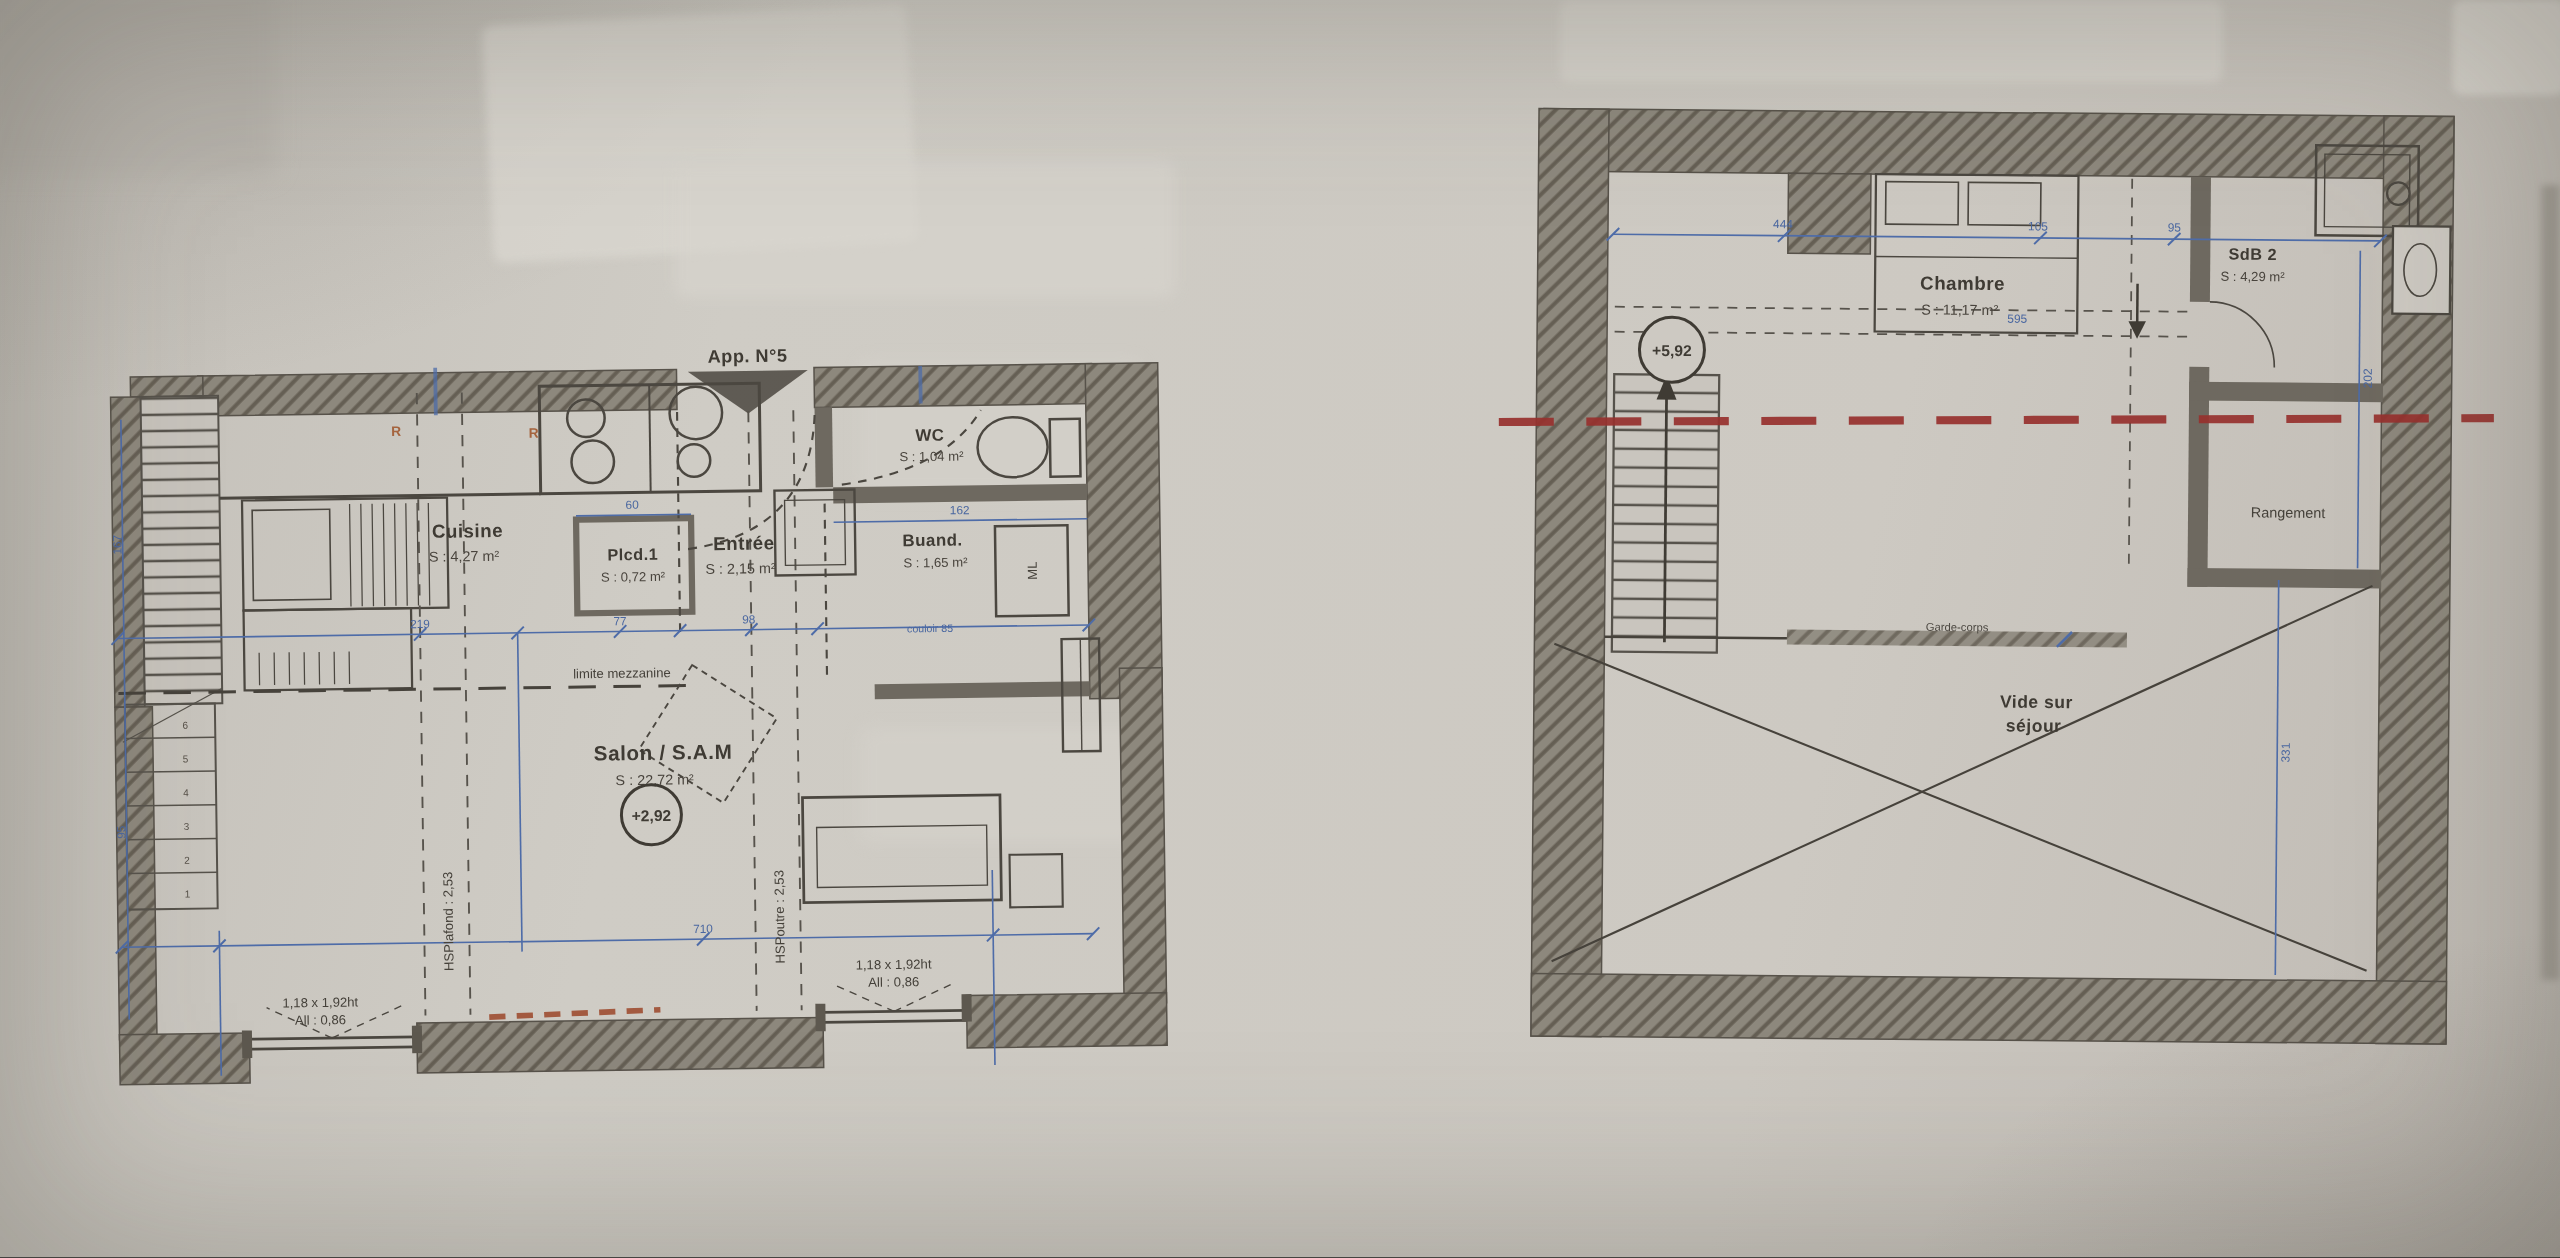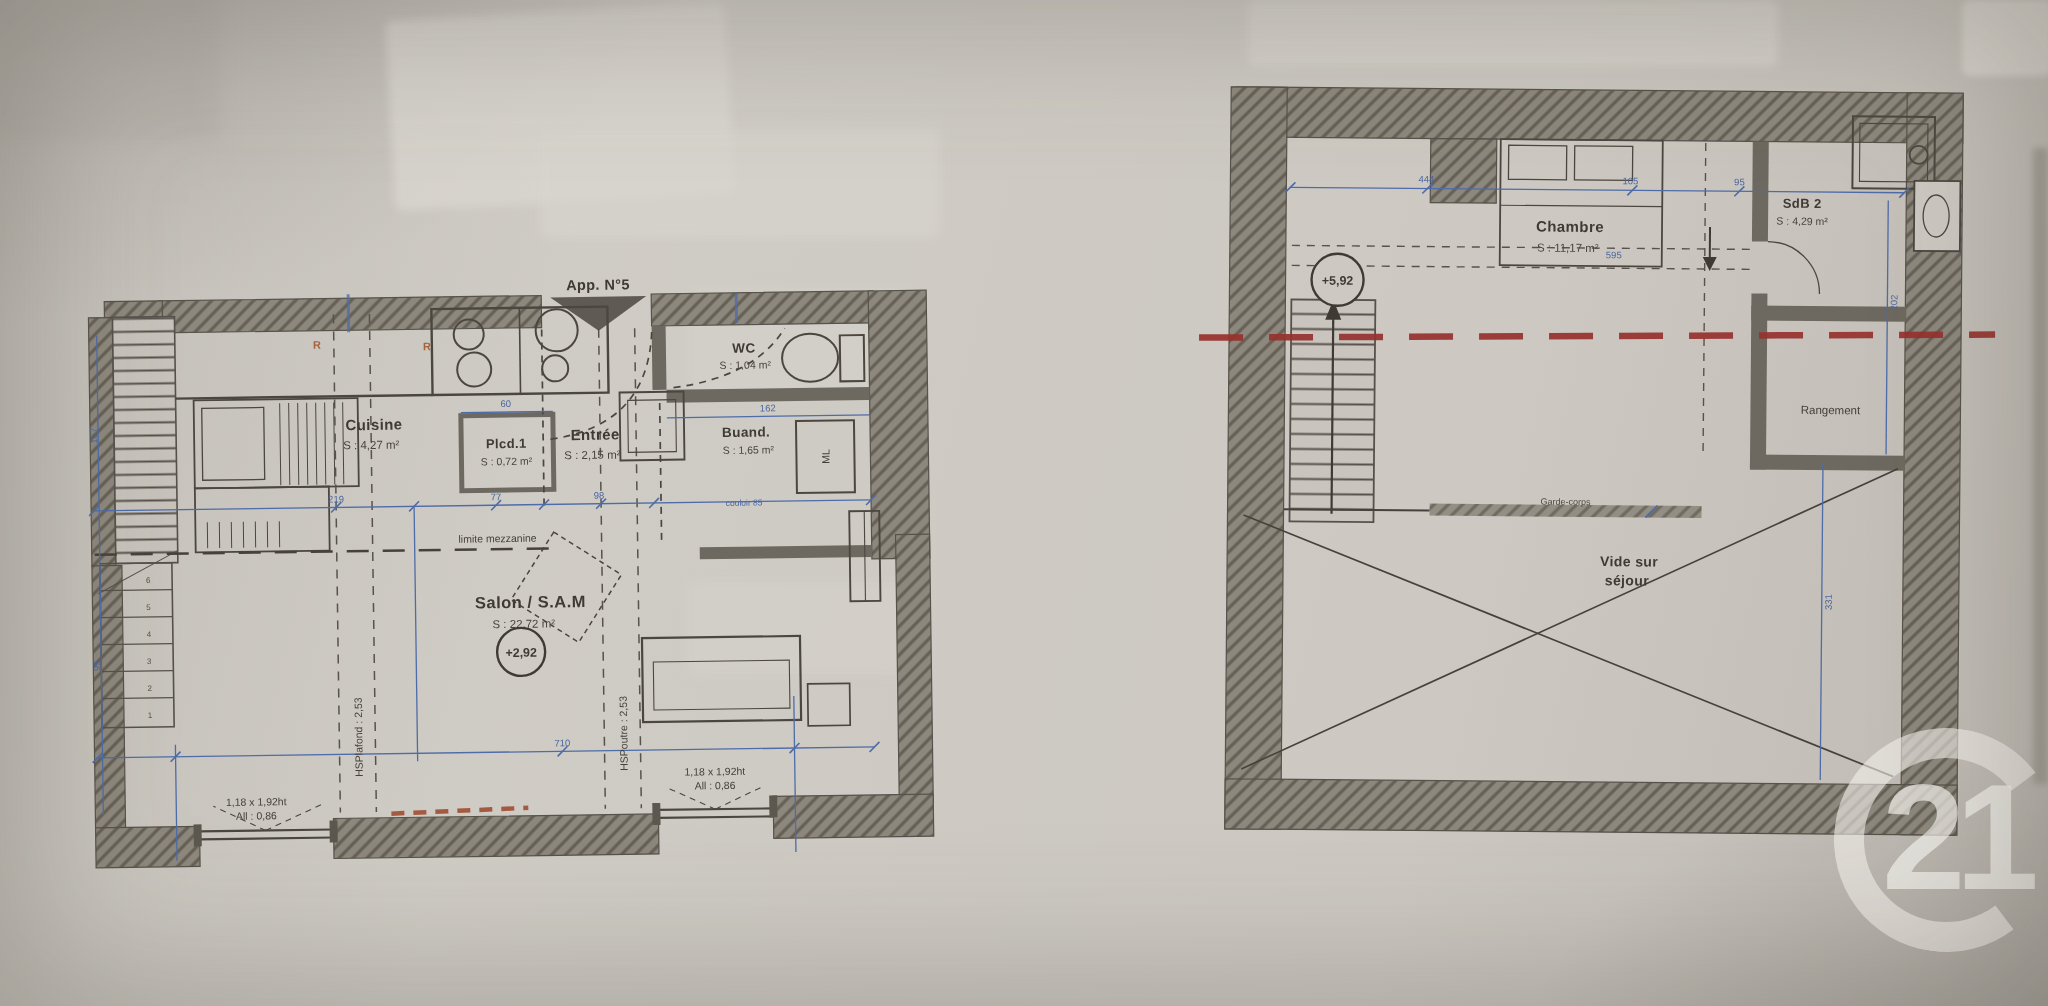--- a/index.html
+++ b/index.html
@@ -328,18 +328,14 @@
         <text class="t-area" style="font-size:10.5px" x="1800" y="223">S : 4,29 m²</text>
         <text class="t-small" style="font-size:11.5px" x="1830" y="412">Rangement</text>
         <text class="t-room" style="font-size:14px" x="1630" y="566">Vide sur</text>
         <text class="t-room" style="font-size:14px" x="1628" y="585">séjour</text>
         <text class="t-tiny" x="1566" y="505">Garde-corps</text>
       </g>
     </g>
   </svg>
   </div>
 
-  <div class="watermark">
-    <div class="wm-ring"></div>
-    <div class="wm-num">21</div>
-  </div>
 
 </div>
 
 </body></html>

